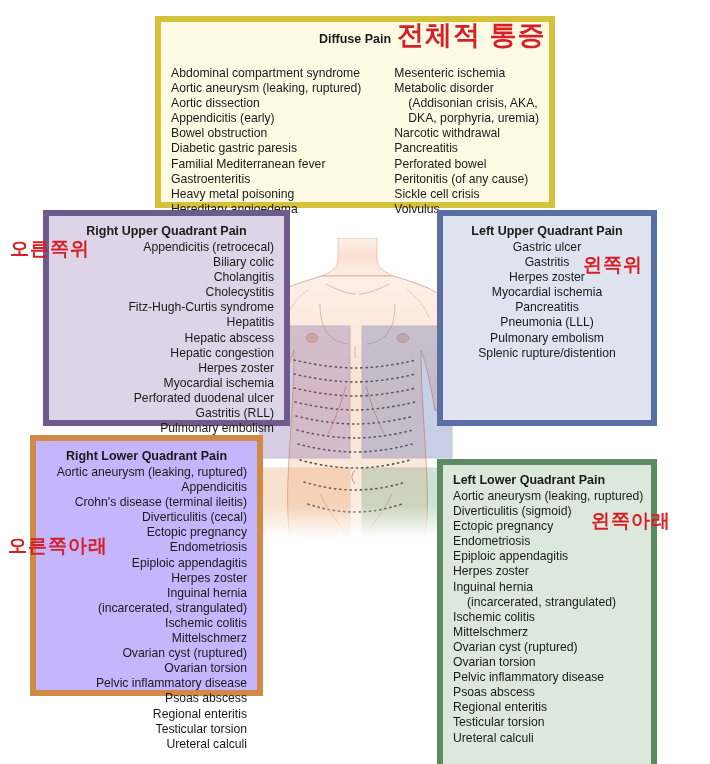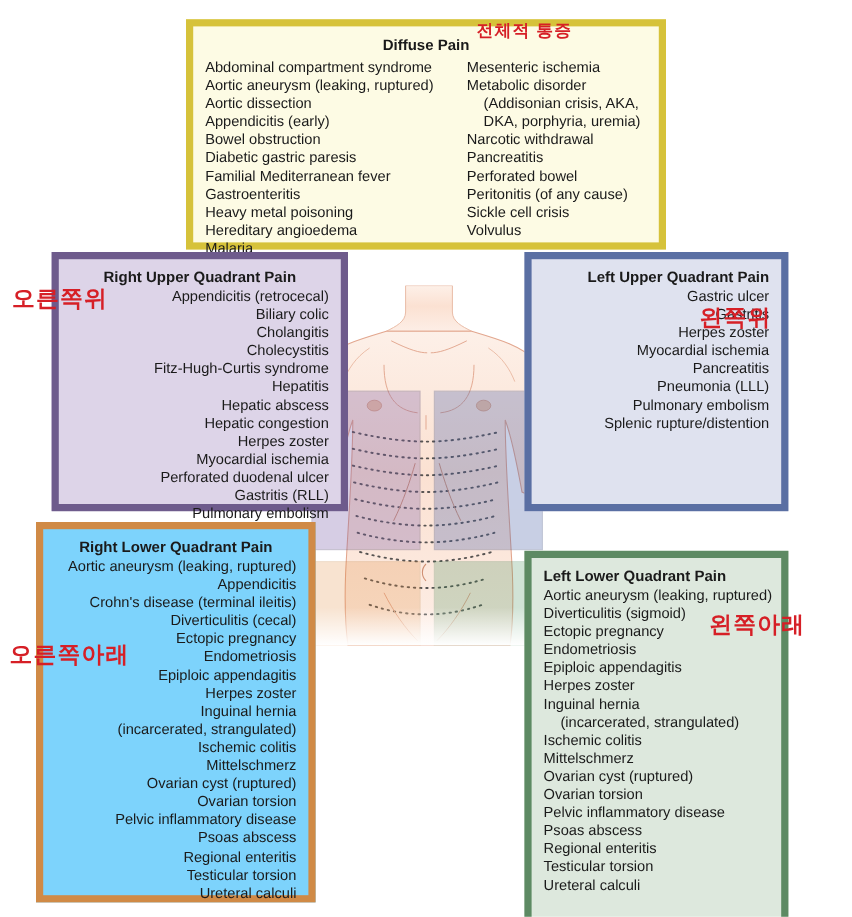--- a/index.html
+++ b/index.html
@@ -74,21 +74,22 @@
     height: 19px;
     text-align: center;
   }
   #diffuse-panel .title {
     display: inline-block;
     margin: 0;
   }
   .cols {
     display: flex;
     gap: 6px;
-    margin-top: 1px;
+    margin-top: 18px;
+    justify-content: space-between;
   }
   .cols > ul { flex: 0 0 auto; }
   .cols > ul.col-a { width: 212px; }
 
   
   #ruq-panel {
     left: 30px;
     top: 210px;
     width: 247px;
     height: 216px;
@@ -100,30 +101,30 @@
   #ruq-panel .title { text-align: center; }
 
   
   #luq-panel {
     left: 437px;
     top: 210px;
     width: 220px;
     height: 216px;
     background: #dfe2ef;
     border-color: #5a6fa3;
-    text-align: right;
+    text-align: center;
   }
 
   
   #rlq-panel {
     left: 30px;
     top: 435px;
     width: 233px;
-    height: 317px;
-    background: #7dd3fc;
+    height: 261px;
+    background: #c4b5fd;
     border-color: #d08a46;
     text-align: right;
   }
   #rlq-panel .title { text-align: center; }
 
   
   #llq-panel {
     left: 437px;
     top: 434px;
     width: 220px;
@@ -136,21 +137,21 @@
 
   
   .kor {
     position: absolute;
     color: #d61f26;
     font-weight: bold;
     font-size: 19px;
     letter-spacing: 1px;
     white-space: nowrap;
   }
-  #kor-diffuse { left: 397px; top: 17px; font-size: 14px; }
+  #kor-diffuse { left: 397px; top: 17px; font-size: 27px; }
   #kor-ruq     { left: 10px;  top: 236px; }
   #kor-luq     { left: 583px; top: 252px; }
   #kor-rlq     { left: 8px;   top: 533px; }
   #kor-llq     { left: 591px; top: 508px; }
 </style>
 </head>
 <body>
 
 <div class="stage">
 

